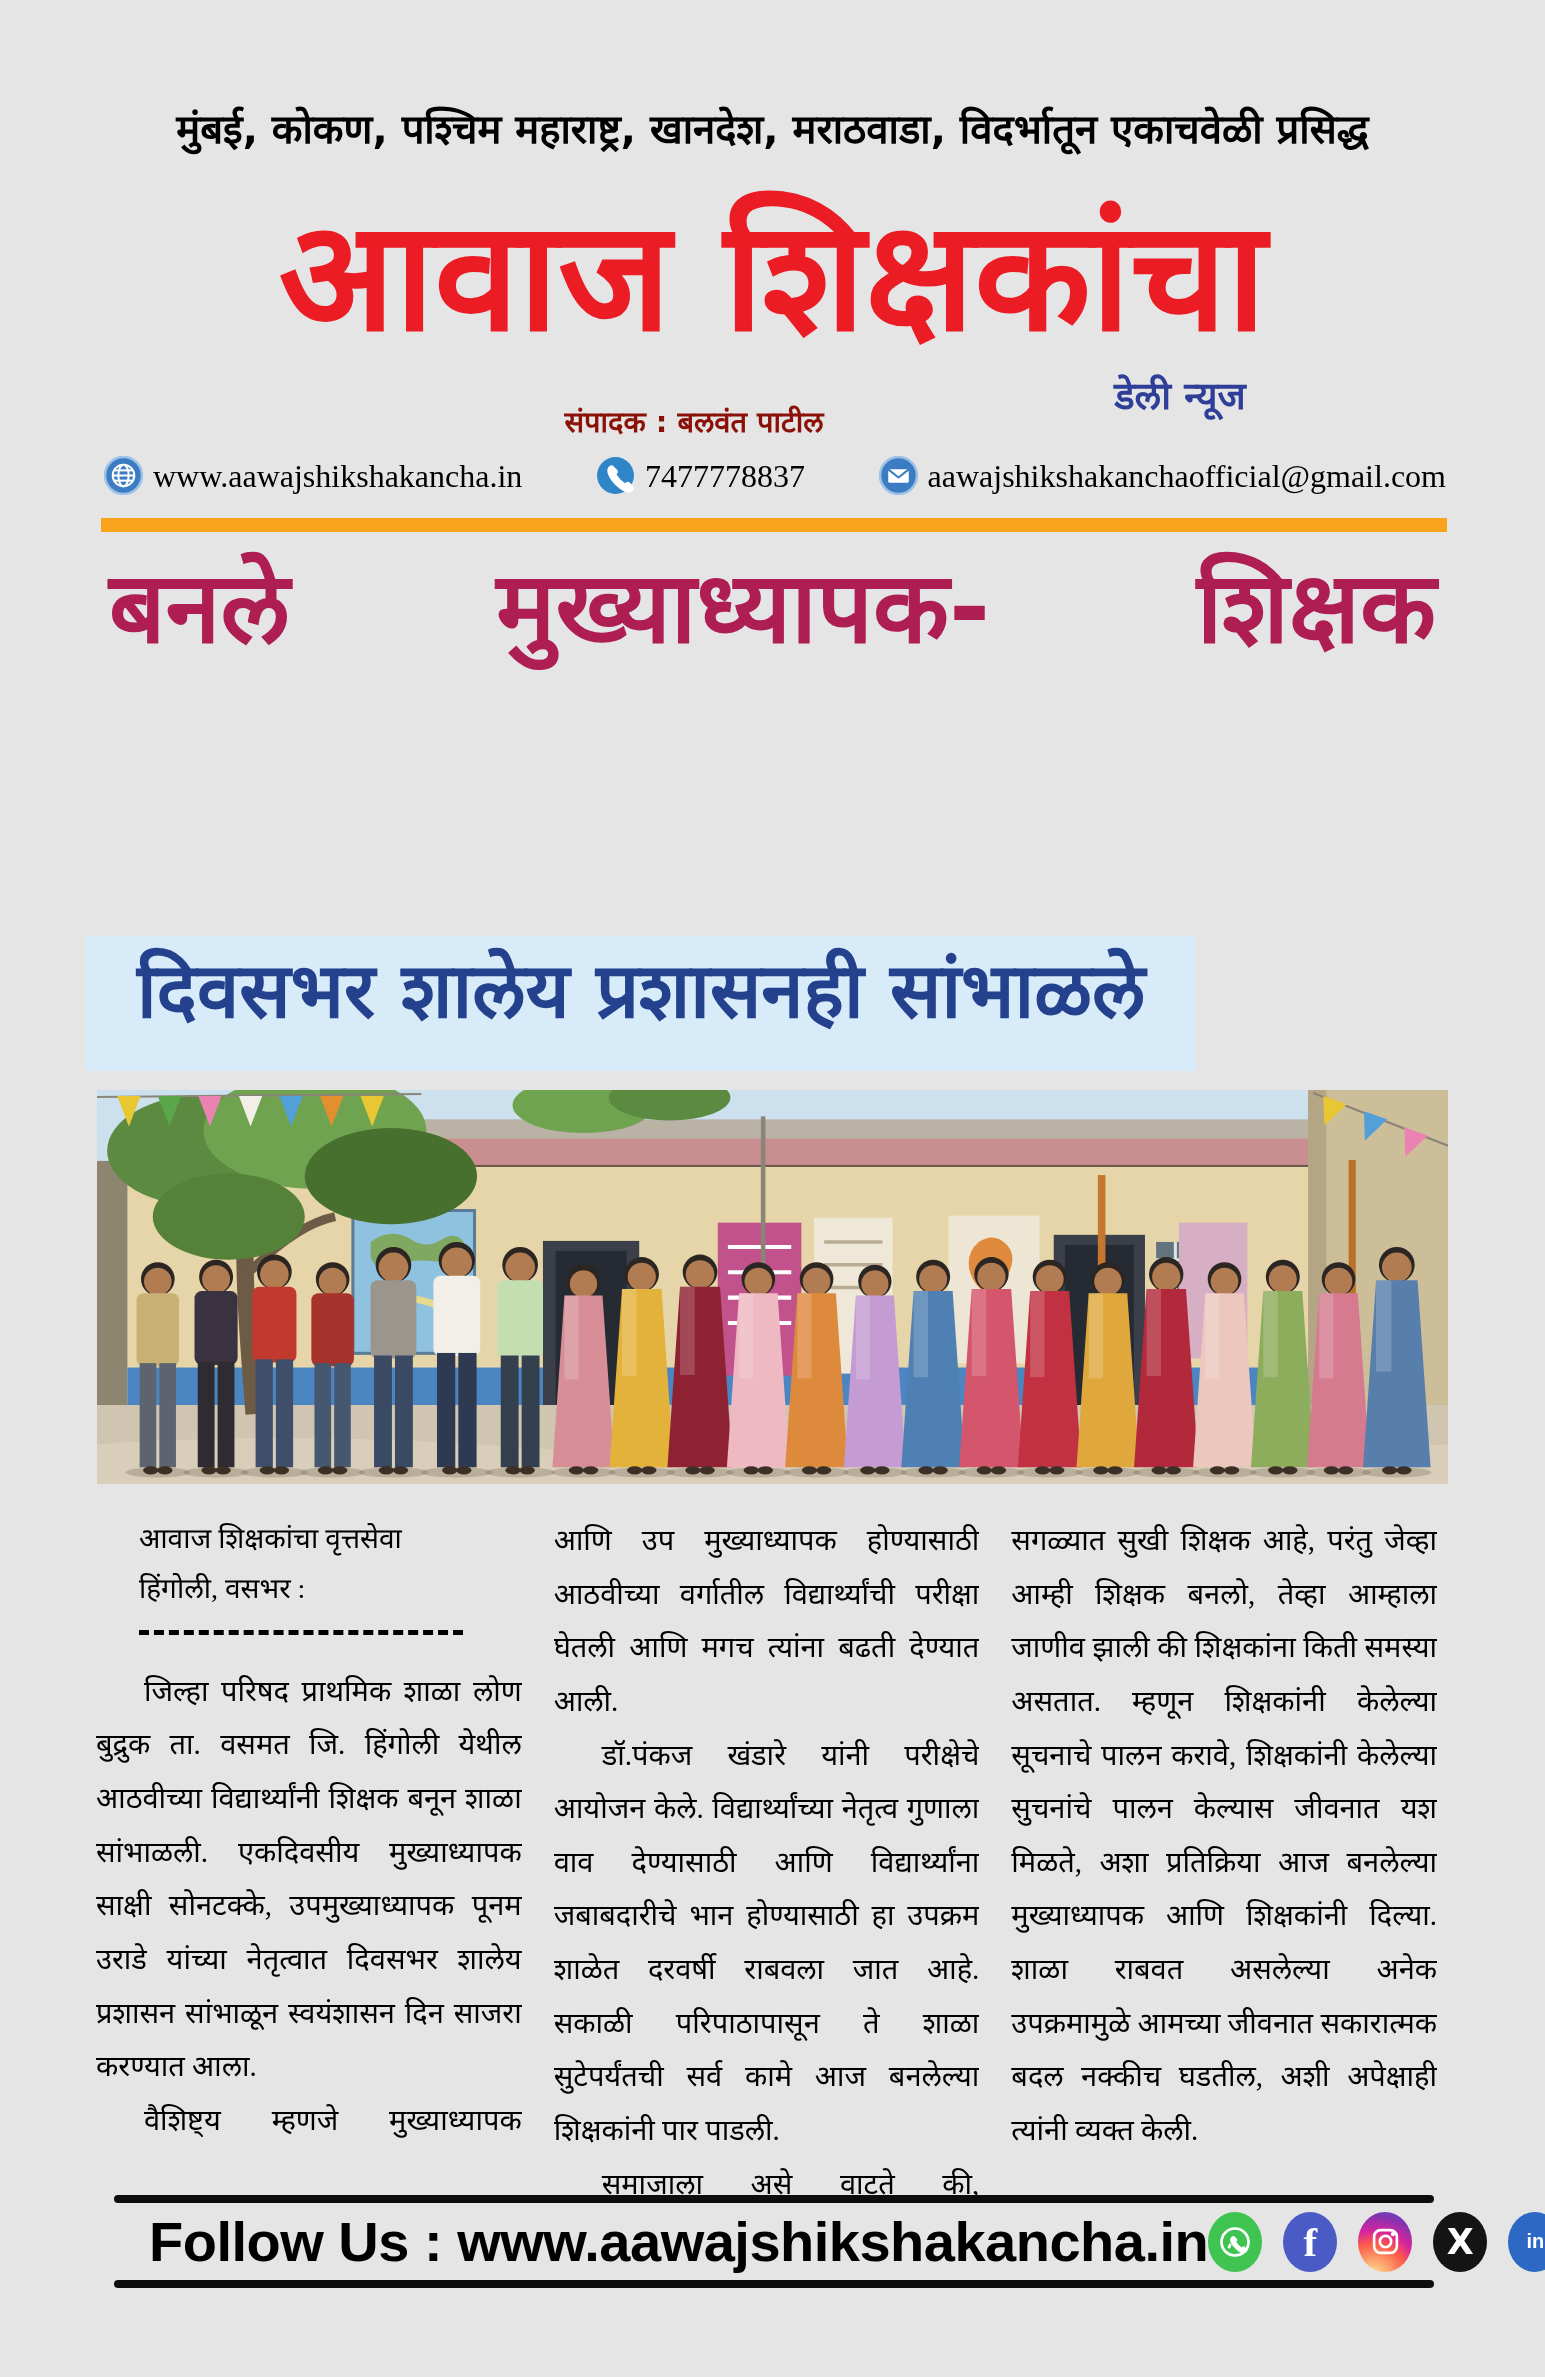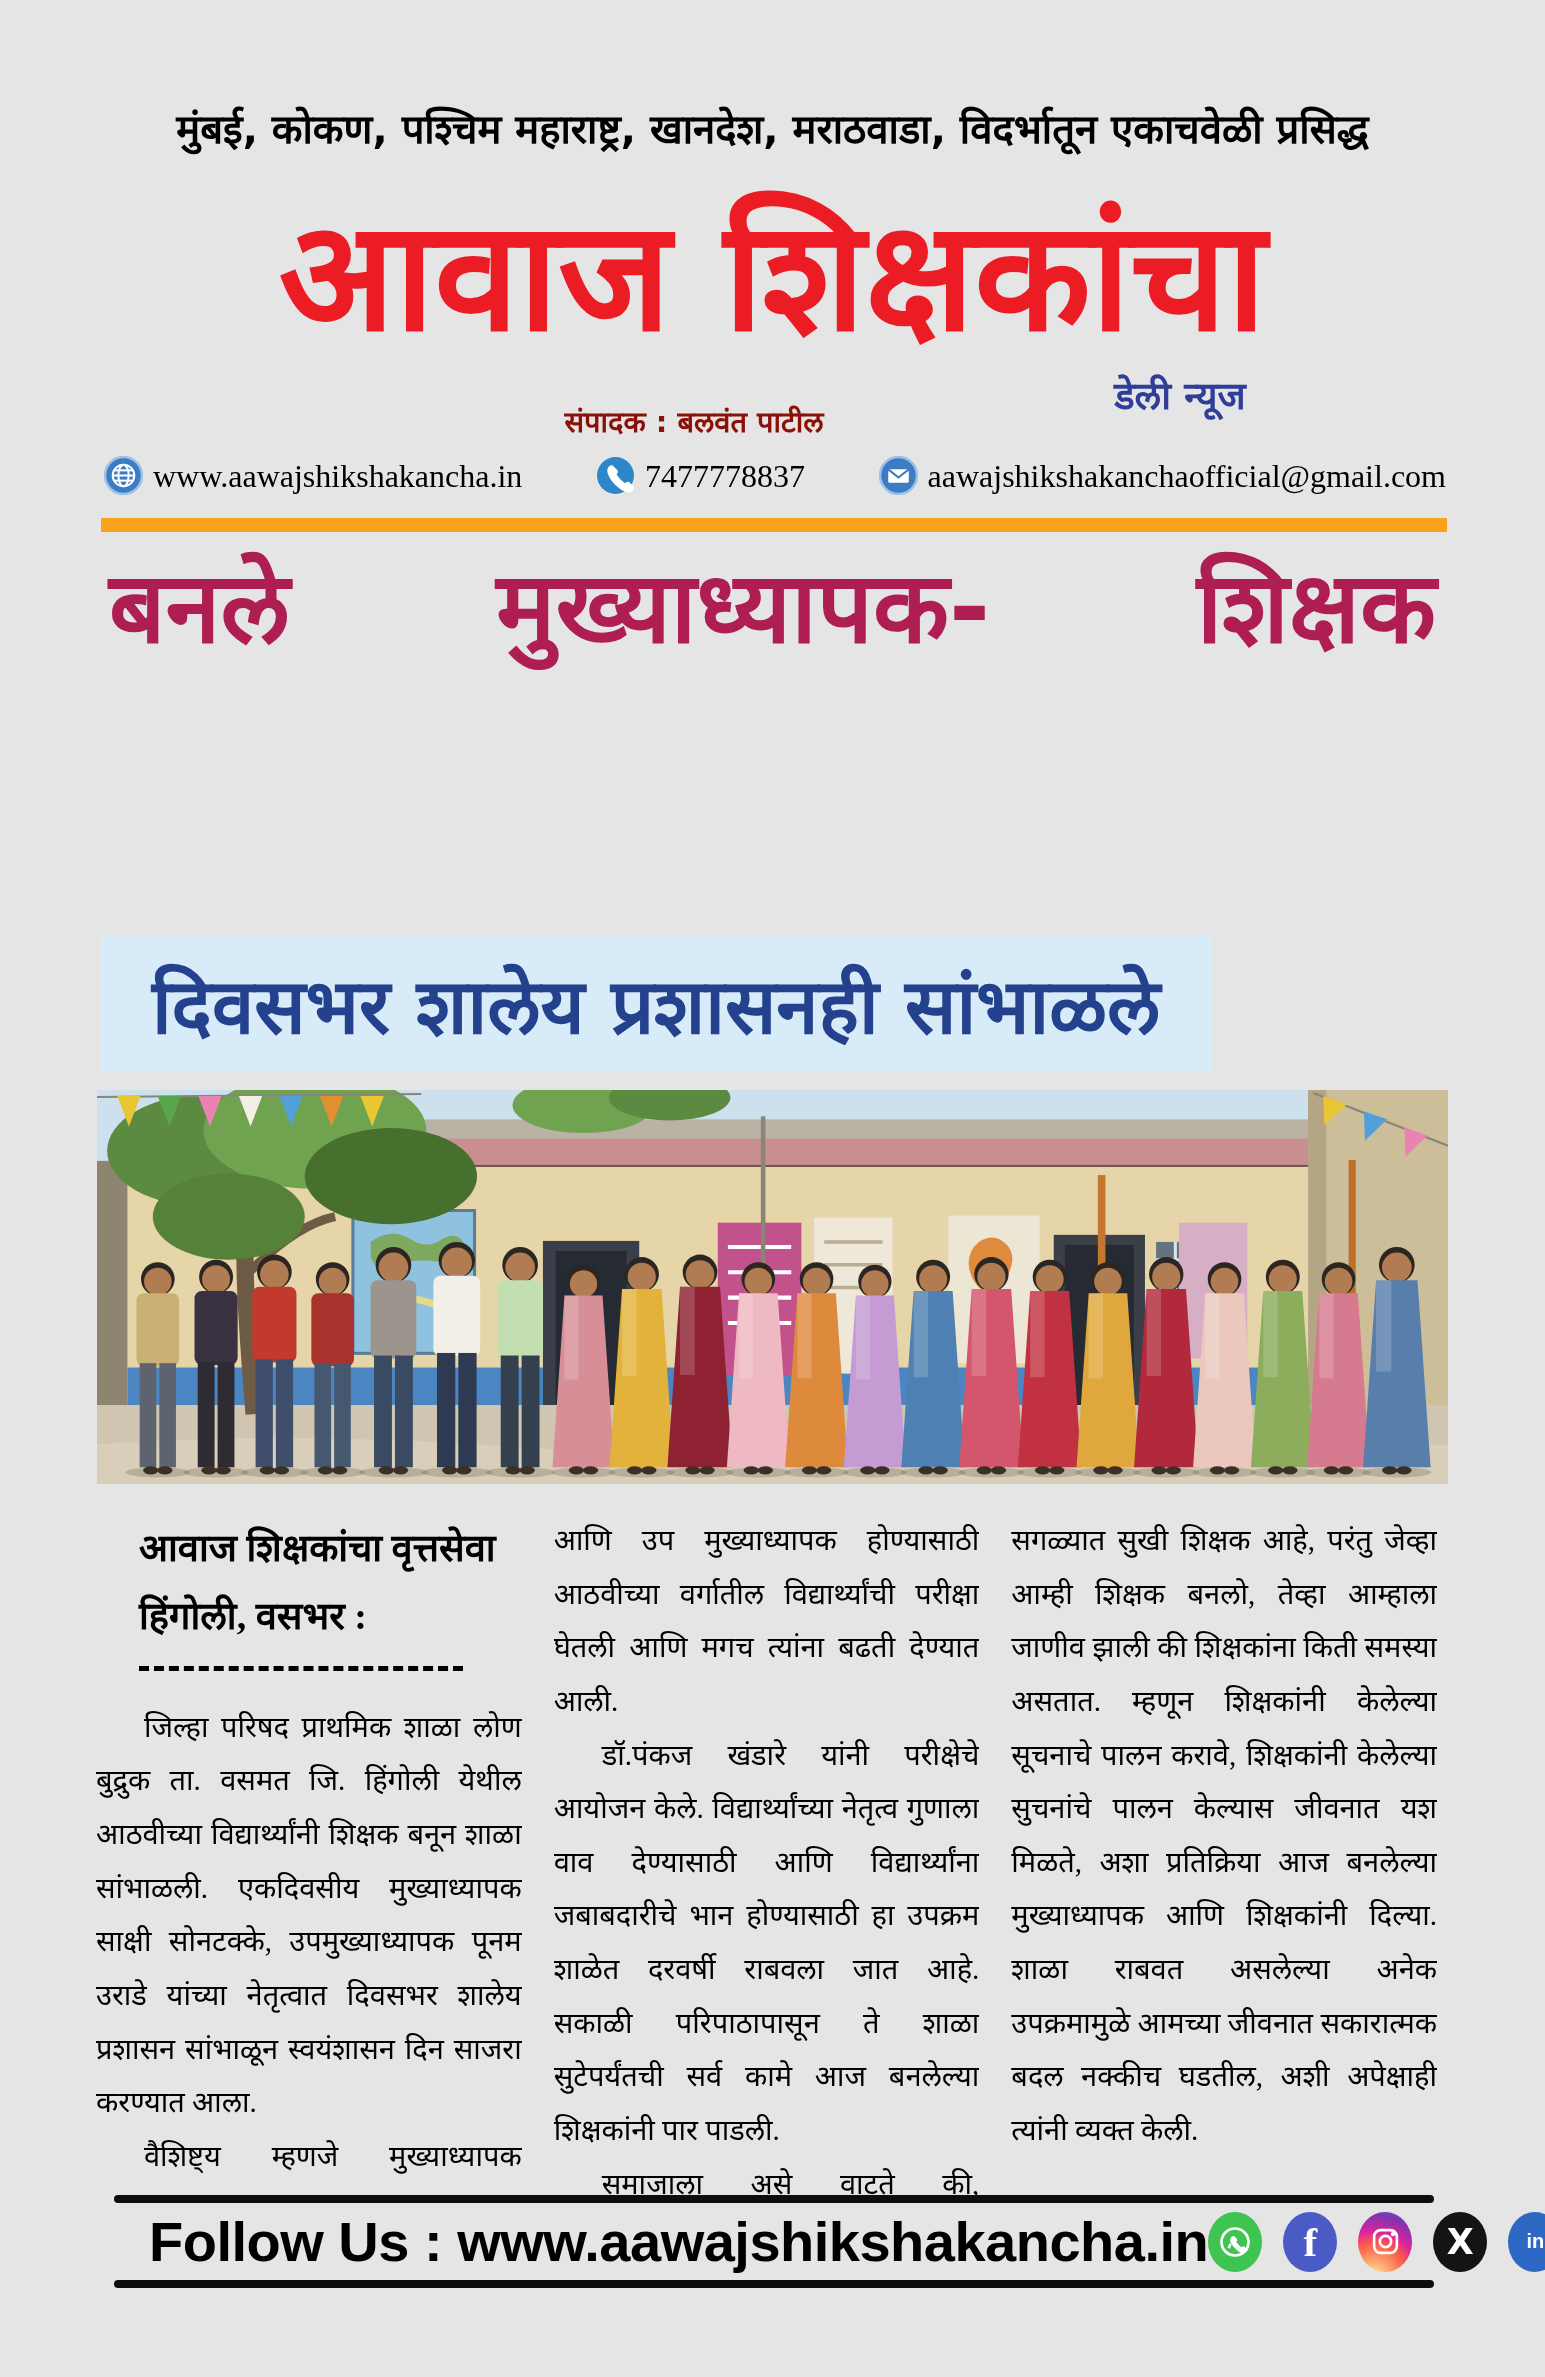--- a/index.html
+++ b/index.html
@@ -32,32 +32,32 @@
   .contacts{top:456px;left:104px;width:1342px;display:flex;justify-content:space-between;
             align-items:center;font-size:32px;}
   .contact-item{display:flex;align-items:flex-end;gap:10px;}
   .cicon{width:39px;height:39px;flex:0 0 auto;}
   .orange-bar{top:518px;left:101px;width:1346px;height:13.7px;background:var(--orange);}
   
   .headline{top:538px;left:109px;width:1327px;color:var(--crimson);font-weight:700;
             font-family:"DejaVu Sans",sans-serif;font-size:99px;}
   .headline .hl{text-align:justify;text-align-last:justify;line-height:1.42;}
   
-  .subband{top:936px;left:101px;width:1110px;height:135px;background:var(--subbg);
-           display:flex;align-items:center;justify-content:center;}
+  .subband{top:936px;left:86px;width:1110px;height:135px;background:var(--subbg);
+           display:flex;align-items:flex-start;justify-content:center;}
   .subband span{font-size:76px;font-weight:700;color:var(--subblue);
                 font-family:"DejaVu Sans",sans-serif;white-space:nowrap;}
   
   .photo{top:1090px;left:97px;width:1351px;height:394px;}
   .photo svg{display:block;width:100%;height:100%;}
   
   .columns{top:1514px;left:96px;width:1341px;height:684px;display:flex;gap:32px;
            font-size:29px;line-height:1.85;text-align:justify;overflow:hidden;}
   .col{flex:1 1 0;overflow:hidden;}
-  .byline{font-weight:700;font-size:38px;line-height:1.8;padding-left:43px;margin:0;}
+  .byline{font-weight:400;font-size:28px;line-height:1.8;padding-left:43px;margin:0;}
   .dashes{margin:15px 0 30px 43px;width:324px;border-top:5.6px dashed #000;height:0;}
   p.bodytext{margin:0;}
   p.indent{text-indent:48px;}
   p.last-justify{text-align-last:justify;}
   
   .rule{position:absolute;left:114px;width:1320px;height:7.6px;background:var(--ink);border-radius:4px;}
   .rule-top{top:2195px;}
   .rule-bottom{top:2280px;}
   .footer-row{top:2207px;left:114px;width:1320px;height:69px;display:flex;align-items:center;}
   .follow-text{font-size:56px;font-weight:600;padding-left:35px;letter-spacing:-0.5px;

